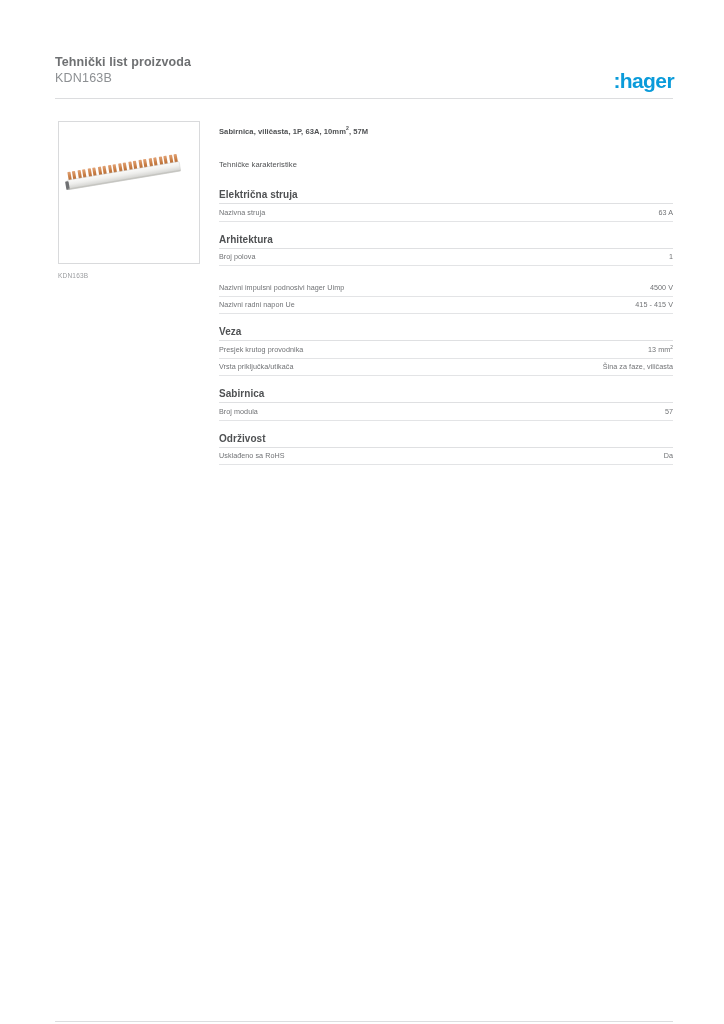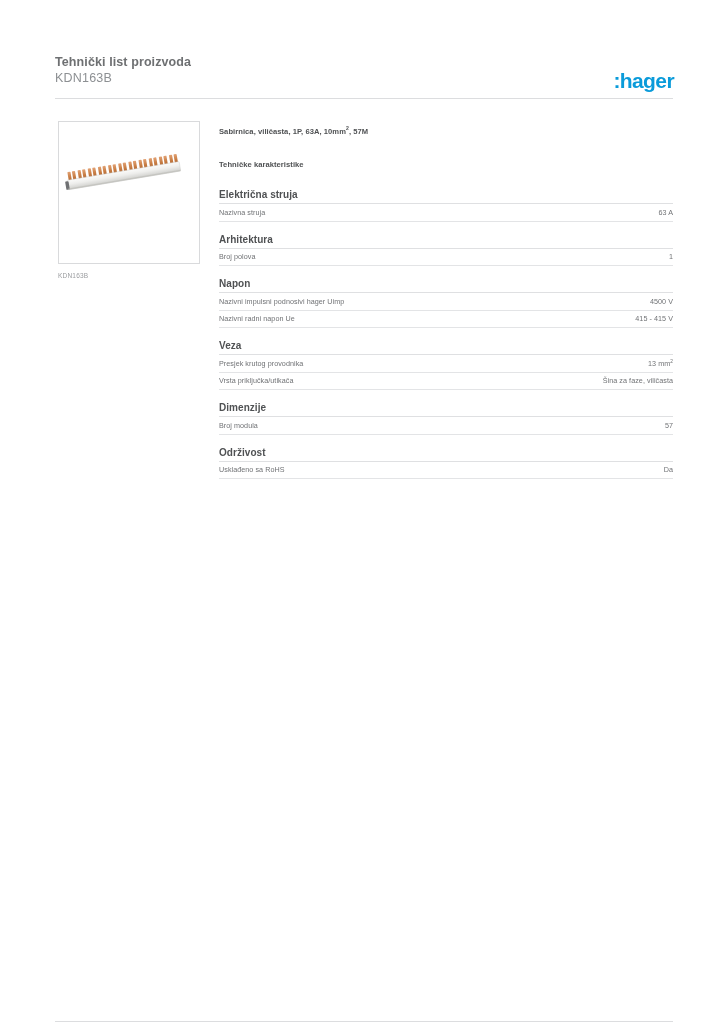--- a/index.html
+++ b/index.html
@@ -113,21 +113,21 @@
   .product-desc {
     font-size: 7.6px;
     font-weight: bold;
     color: #4f5153;
     letter-spacing: 0.05px;
     line-height: 11px;
     margin: 0 0 22px 0;
   }
   .specs-heading {
     font-size: 7.6px;
-    font-weight: bold;
+    font-weight: normal;
     color: #4f5153;
     letter-spacing: 0.05px;
     line-height: 11px;
     margin: 0 0 20px 0;
   }
 
   .spec-group {
     margin-bottom: 13px;
   }
   .group-title {
@@ -293,21 +293,20 @@
           </div>
         </div>
         <div class="spec-group">
           <div class="group-title">Arhitektura</div>
           <div class="spec-row">
             <div class="spec-label">Broj polova</div>
             <div class="spec-value">1</div>
           </div>
         </div>
         <div class="spec-group">
-          <div class="group-title">Napon</div>
           <div class="spec-row">
             <div class="spec-label">Nazivni impulsni podnosivi hager Uimp</div>
             <div class="spec-value">4500 V</div>
           </div>
           <div class="spec-row">
             <div class="spec-label">Nazivni radni napon Ue</div>
             <div class="spec-value">415 - 415 V</div>
           </div>
         </div>
         <div class="spec-group">
@@ -315,21 +314,21 @@
           <div class="spec-row">
             <div class="spec-label">Presjek krutog provodnika</div>
             <div class="spec-value"><span>13 mm</span><sup>2</sup></div>
           </div>
           <div class="spec-row">
             <div class="spec-label">Vrsta priključka/utikača</div>
             <div class="spec-value">Šina za faze, viličasta</div>
           </div>
         </div>
         <div class="spec-group">
-          <div class="group-title">Dimenzije</div>
+          <div class="group-title">Sabirnica</div>
           <div class="spec-row">
             <div class="spec-label">Broj modula</div>
             <div class="spec-value">57</div>
           </div>
         </div>
         <div class="spec-group">
           <div class="group-title">Održivost</div>
           <div class="spec-row">
             <div class="spec-label">Usklađeno sa RoHS</div>
             <div class="spec-value">Da</div>

